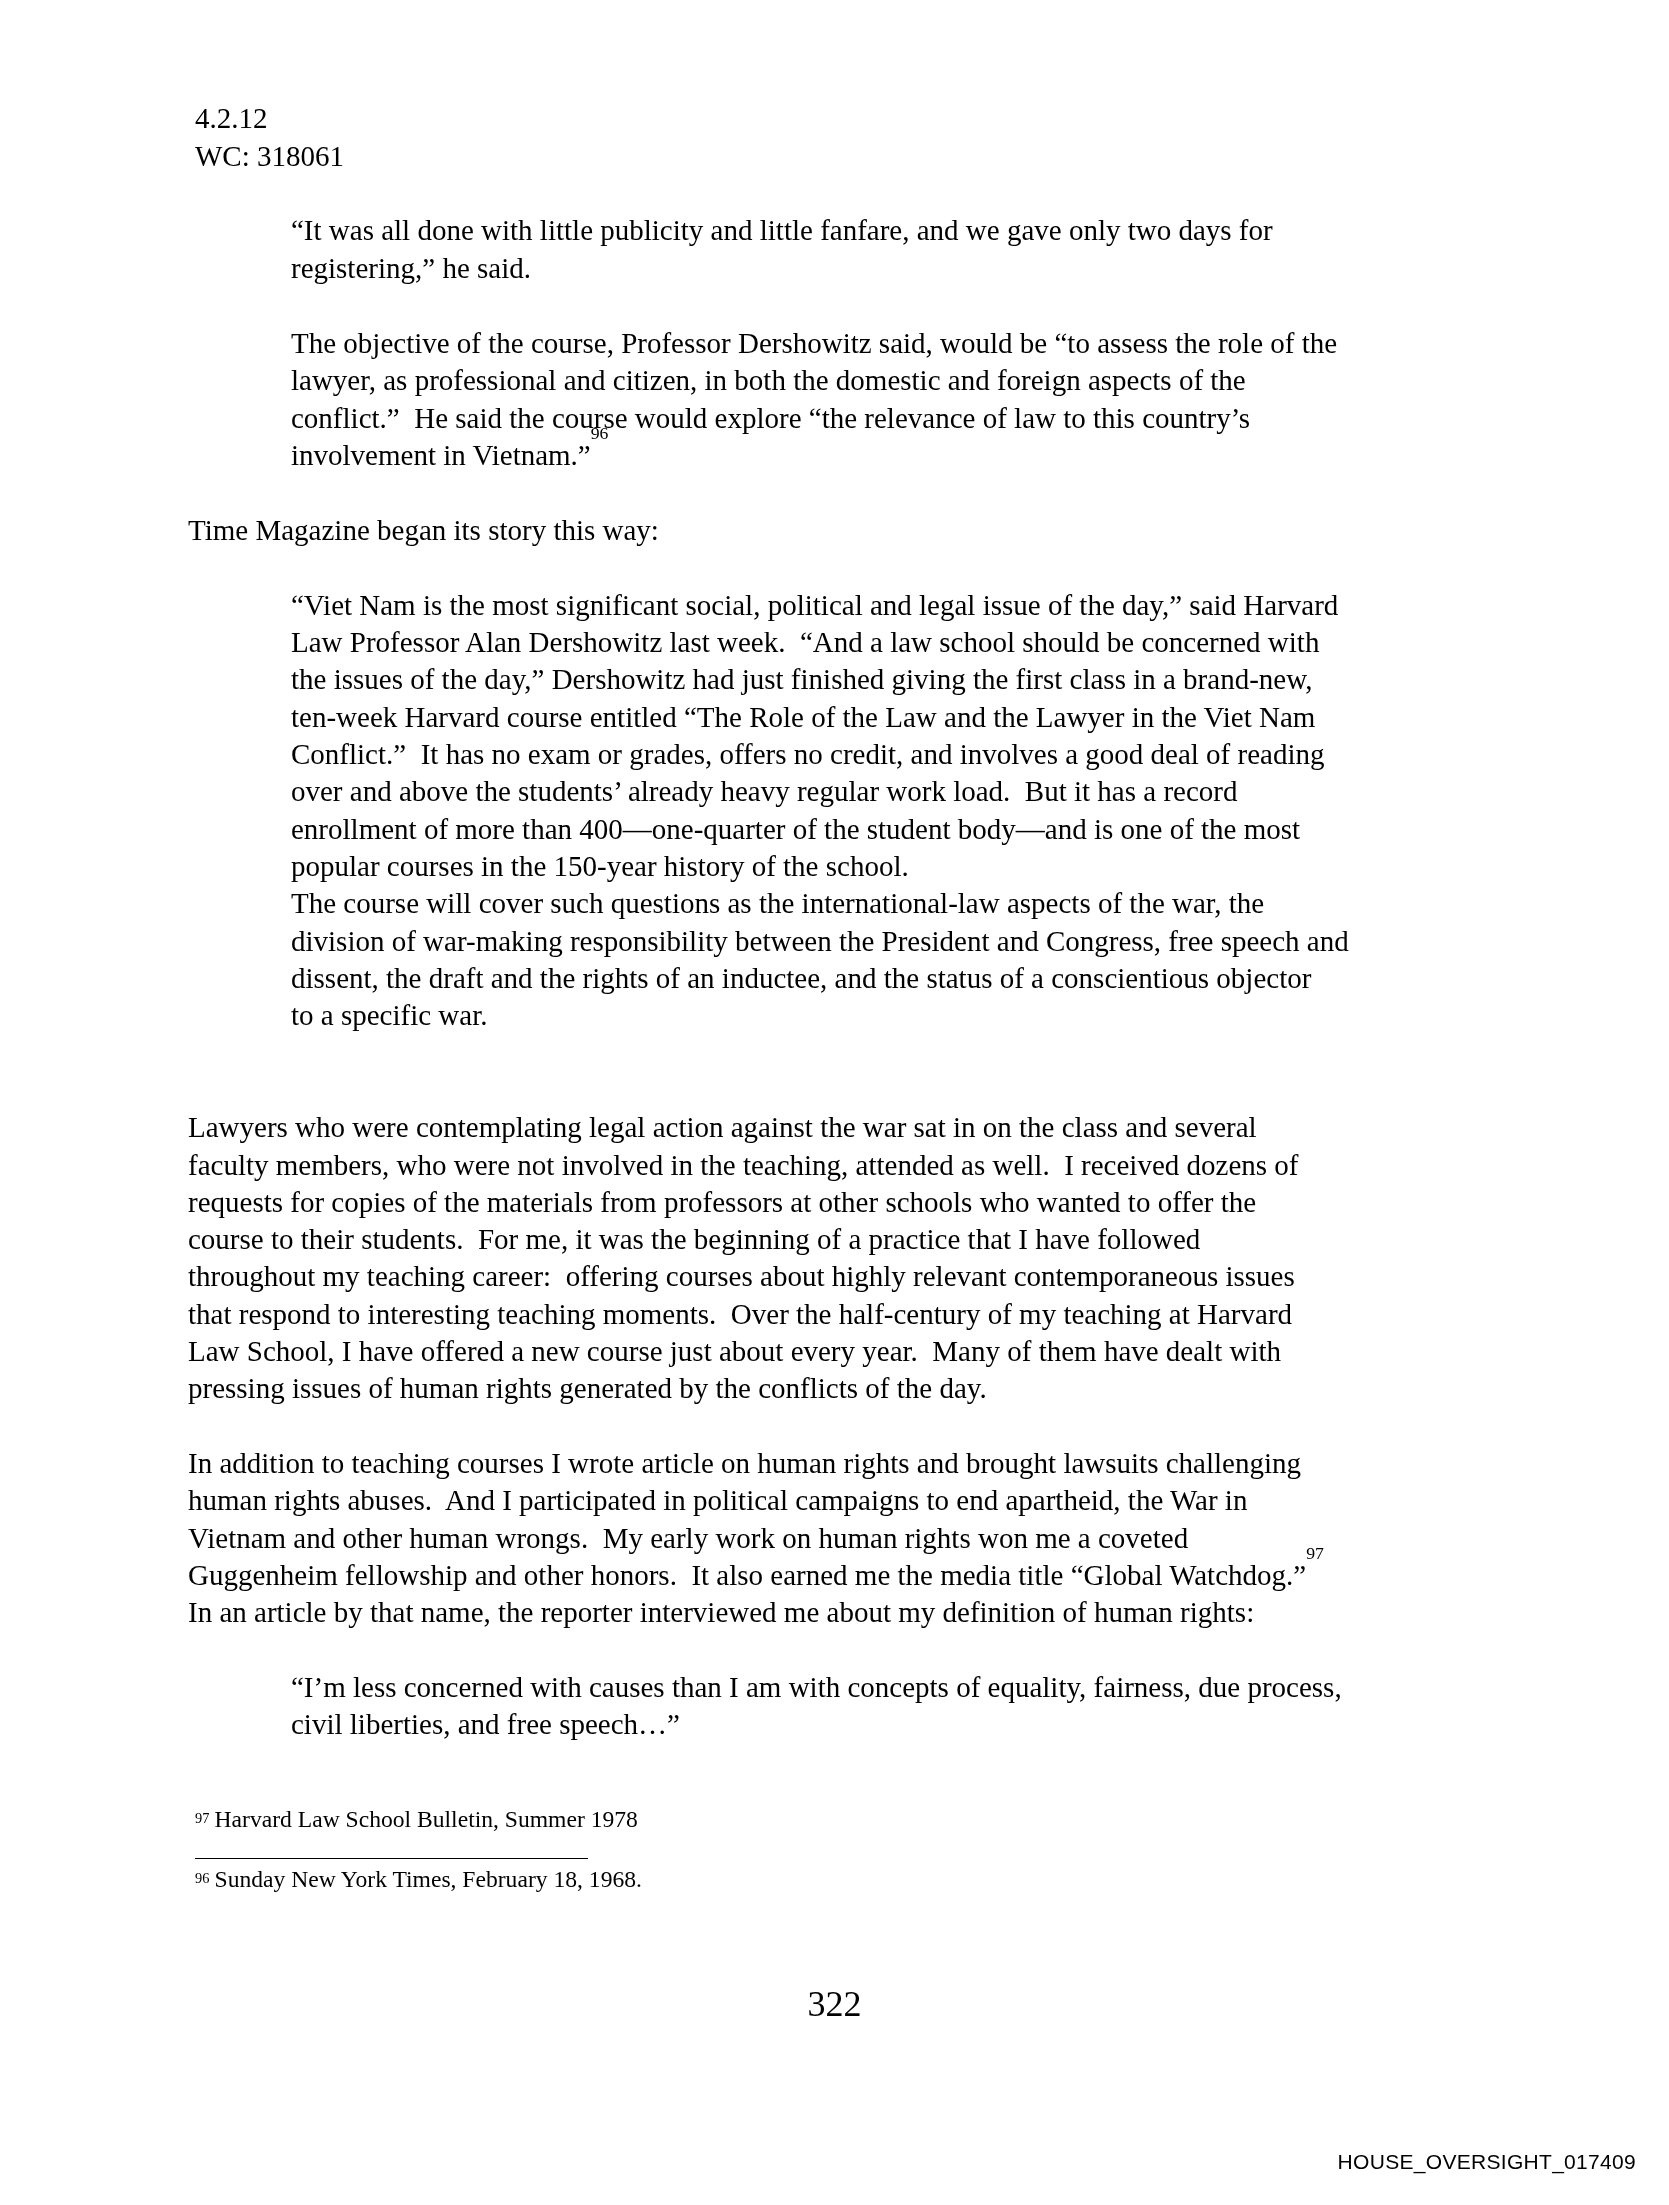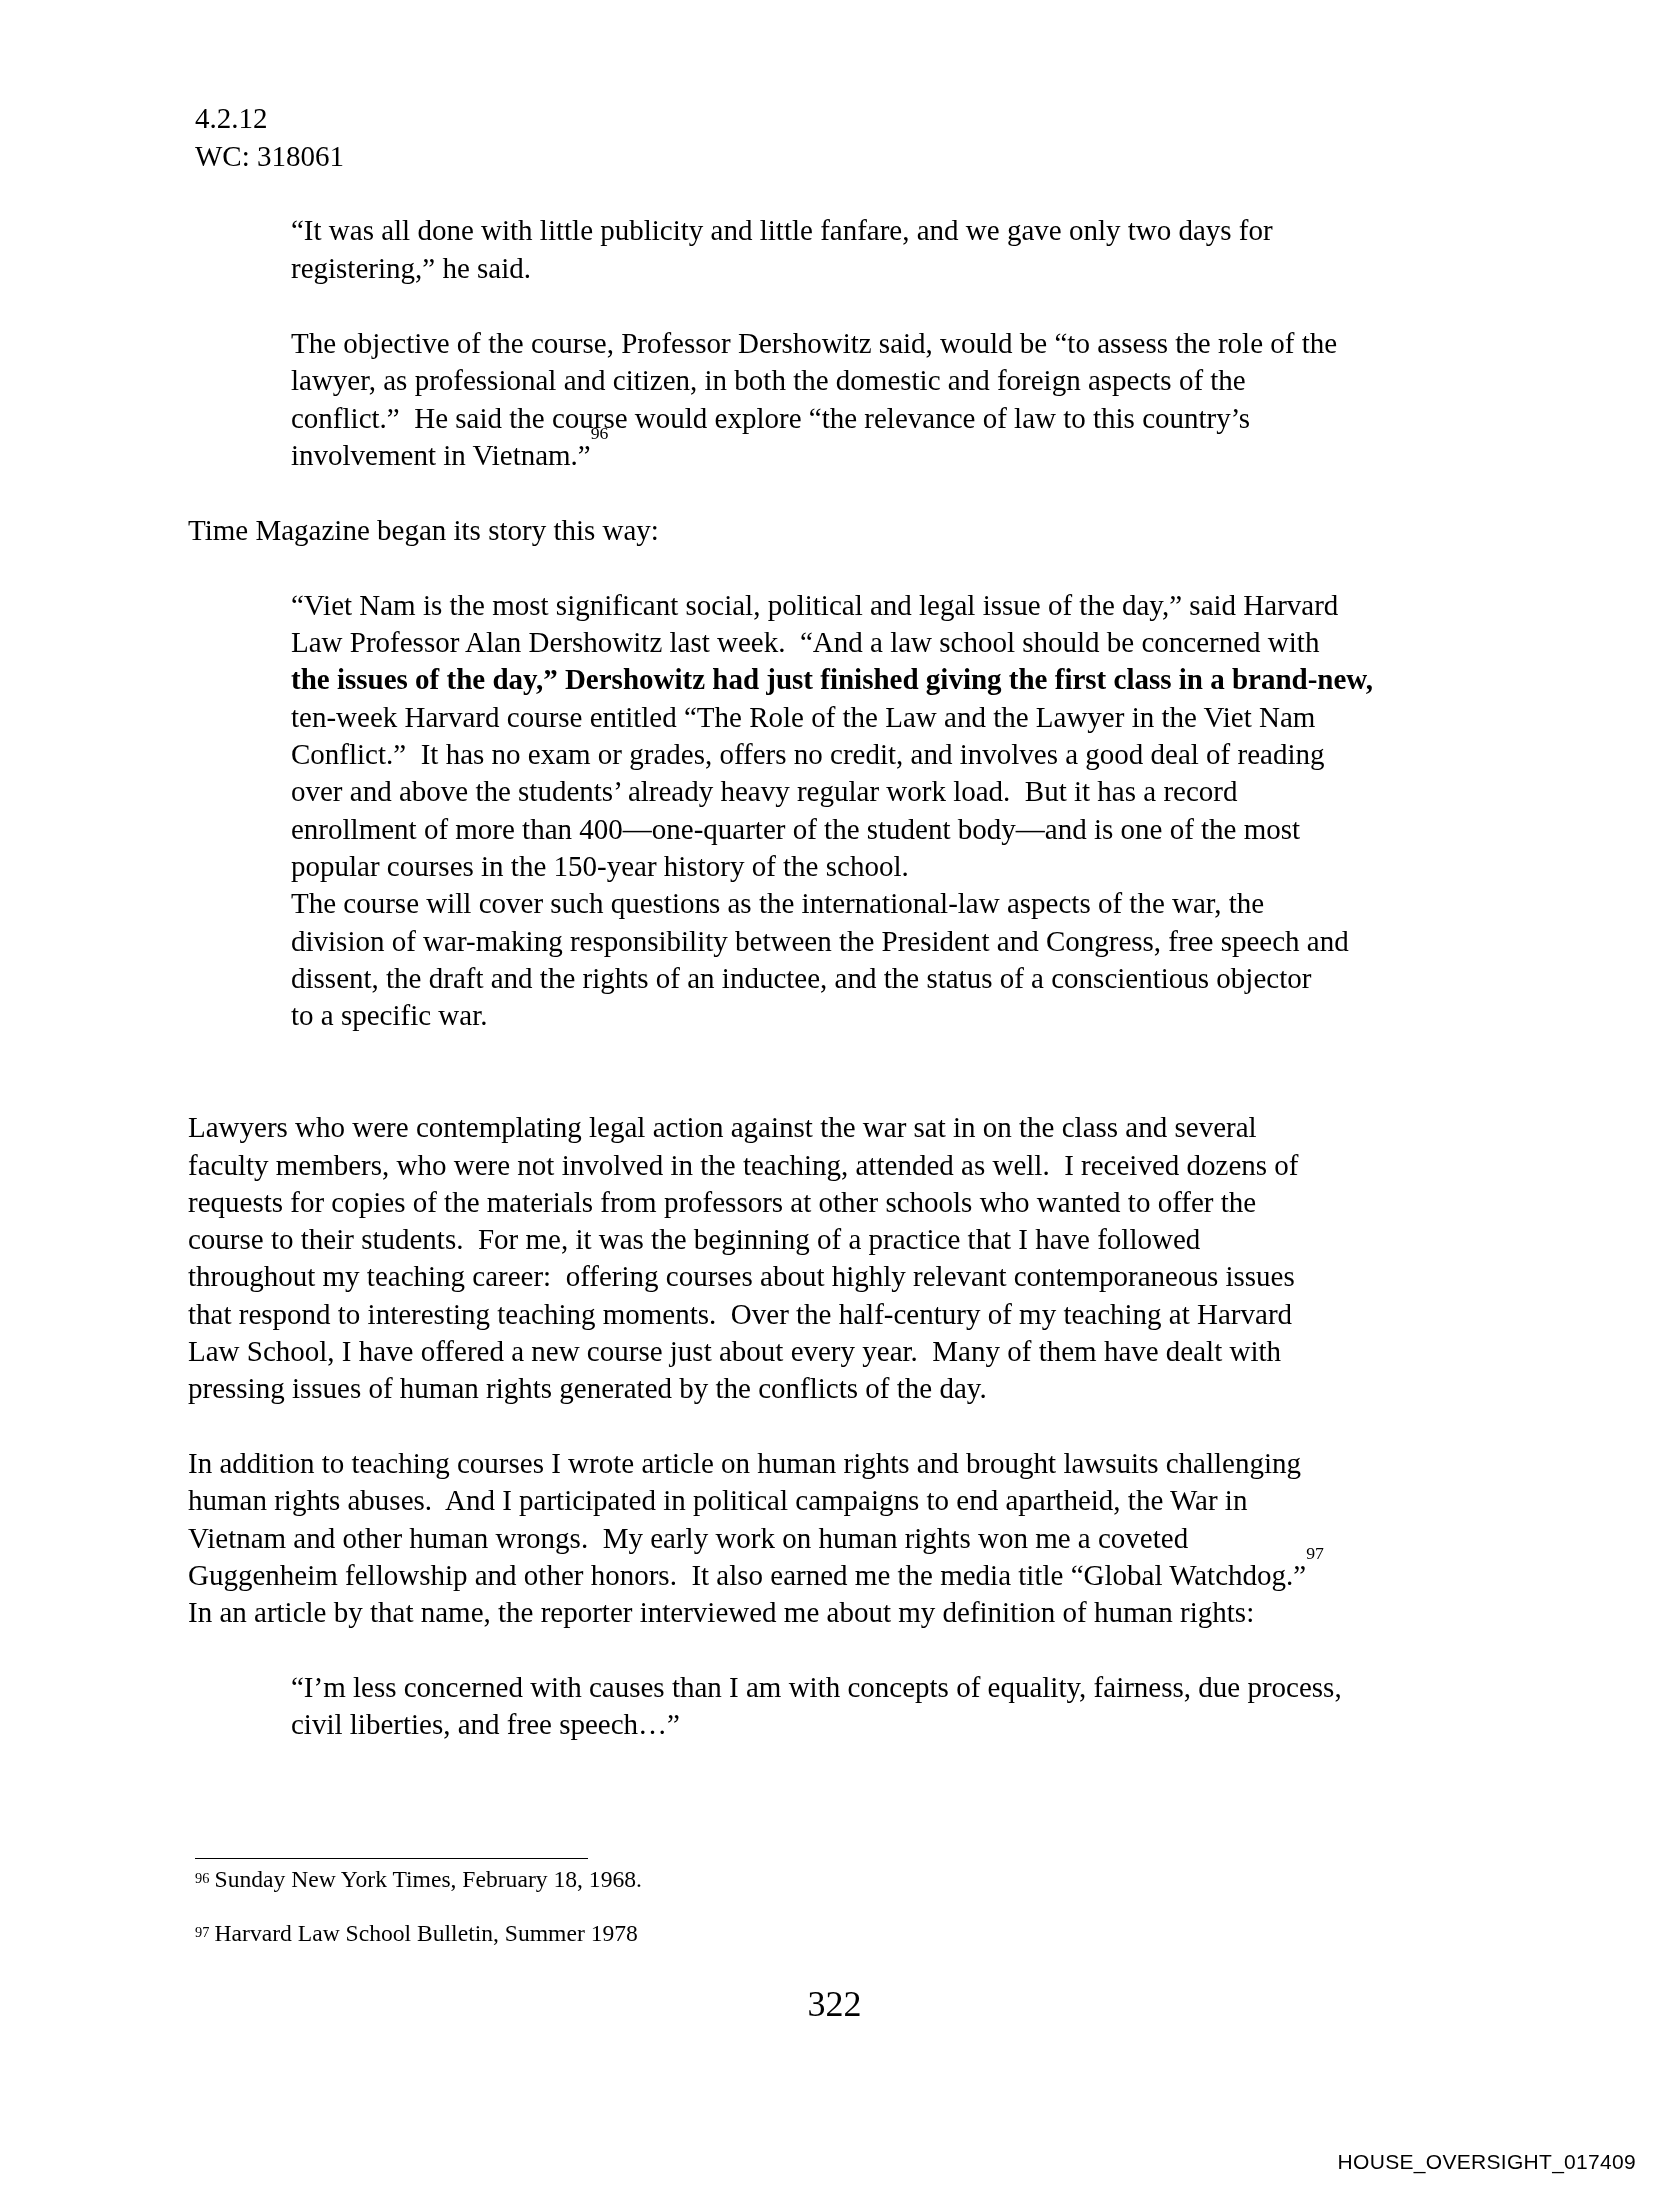--- a/index.html
+++ b/index.html
@@ -32,21 +32,21 @@
 
   <div class="line indent" style="top:324px;">The objective of the course, Professor Dershowitz said, would be “to assess the role of the</div>
   <div class="line indent" style="top:361px;">lawyer, as professional and citizen, in both the domestic and foreign aspects of the</div>
   <div class="line indent" style="top:399px;">conflict.”  He said the course would explore “the relevance of law to this country’s</div>
   <div class="line indent" style="top:436px;"><span>involvement in Vietnam.”</span><sup class="fn">96</sup></div>
 
   <div class="line left" style="top:511px;">Time Magazine began its story this way:</div>
 
   <div class="line indent" style="top:586px;">“Viet Nam is the most significant social, political and legal issue of the day,” said Harvard</div>
   <div class="line indent" style="top:623px;">Law Professor Alan Dershowitz last week.  “And a law school should be concerned with</div>
-  <div class="line indent" style="top:660px;font-weight:bold;">the issues of the day,” Dershowitz had just finished giving the first class in a brand-new,</div>
+  <div class="line indent" style="top:660px;">the issues of the day,” Dershowitz had just finished giving the first class in a brand-new,</div>
   <div class="line indent" style="top:698px;">ten-week Harvard course entitled “The Role of the Law and the Lawyer in the Viet Nam</div>
   <div class="line indent" style="top:735px;">Conflict.”  It has no exam or grades, offers no credit, and involves a good deal of reading</div>
   <div class="line indent" style="top:772px;">over and above the students’ already heavy regular work load.  But it has a record</div>
   <div class="line indent" style="top:810px;">enrollment of more than 400—one-quarter of the student body—and is one of the most</div>
   <div class="line indent" style="top:847px;">popular courses in the 150-year history of the school.</div>
   <div class="line indent" style="top:884px;">The course will cover such questions as the international-law aspects of the war, the</div>
   <div class="line indent" style="top:922px;">division of war-making responsibility between the President and Congress, free speech and</div>
   <div class="line indent" style="top:959px;">dissent, the draft and the rights of an inductee, and the status of a conscientious objector</div>
   <div class="line indent" style="top:996px;">to a specific war.</div>
 
@@ -64,17 +64,17 @@
   <div class="line left" style="top:1519px;">Vietnam and other human wrongs.  My early work on human rights won me a coveted</div>
   <div class="line left" style="top:1556px;"><span>Guggenheim fellowship and other honors.  It also earned me the media title “Global Watchdog.”</span><sup class="fn">97</sup></div>
   <div class="line left" style="top:1593px;">In an article by that name, the reporter interviewed me about my definition of human rights:</div>
 
   <div class="line indent" style="top:1668px;">“I’m less concerned with causes than I am with concepts of equality, fairness, due process,</div>
   <div class="line indent" style="top:1705px;">civil liberties, and free speech…”</div>
 </div>
 
 <div class="rule"></div>
 <div class="foot" style="top:1864px;"><sup>96</sup><span>Sunday New York Times, February 18, 1968.</span></div>
-<div class="foot" style="top:1918px;"><sup>97</sup><span>Harvard Law School Bulletin, Summer 1978</span></div>
+<div class="foot" style="top:1804px;"><sup>97</sup><span>Harvard Law School Bulletin, Summer 1978</span></div>
 
 <div class="pagenum">322</div>
 <div class="bates">HOUSE_OVERSIGHT_017409</div>
 
 
 </body></html>

